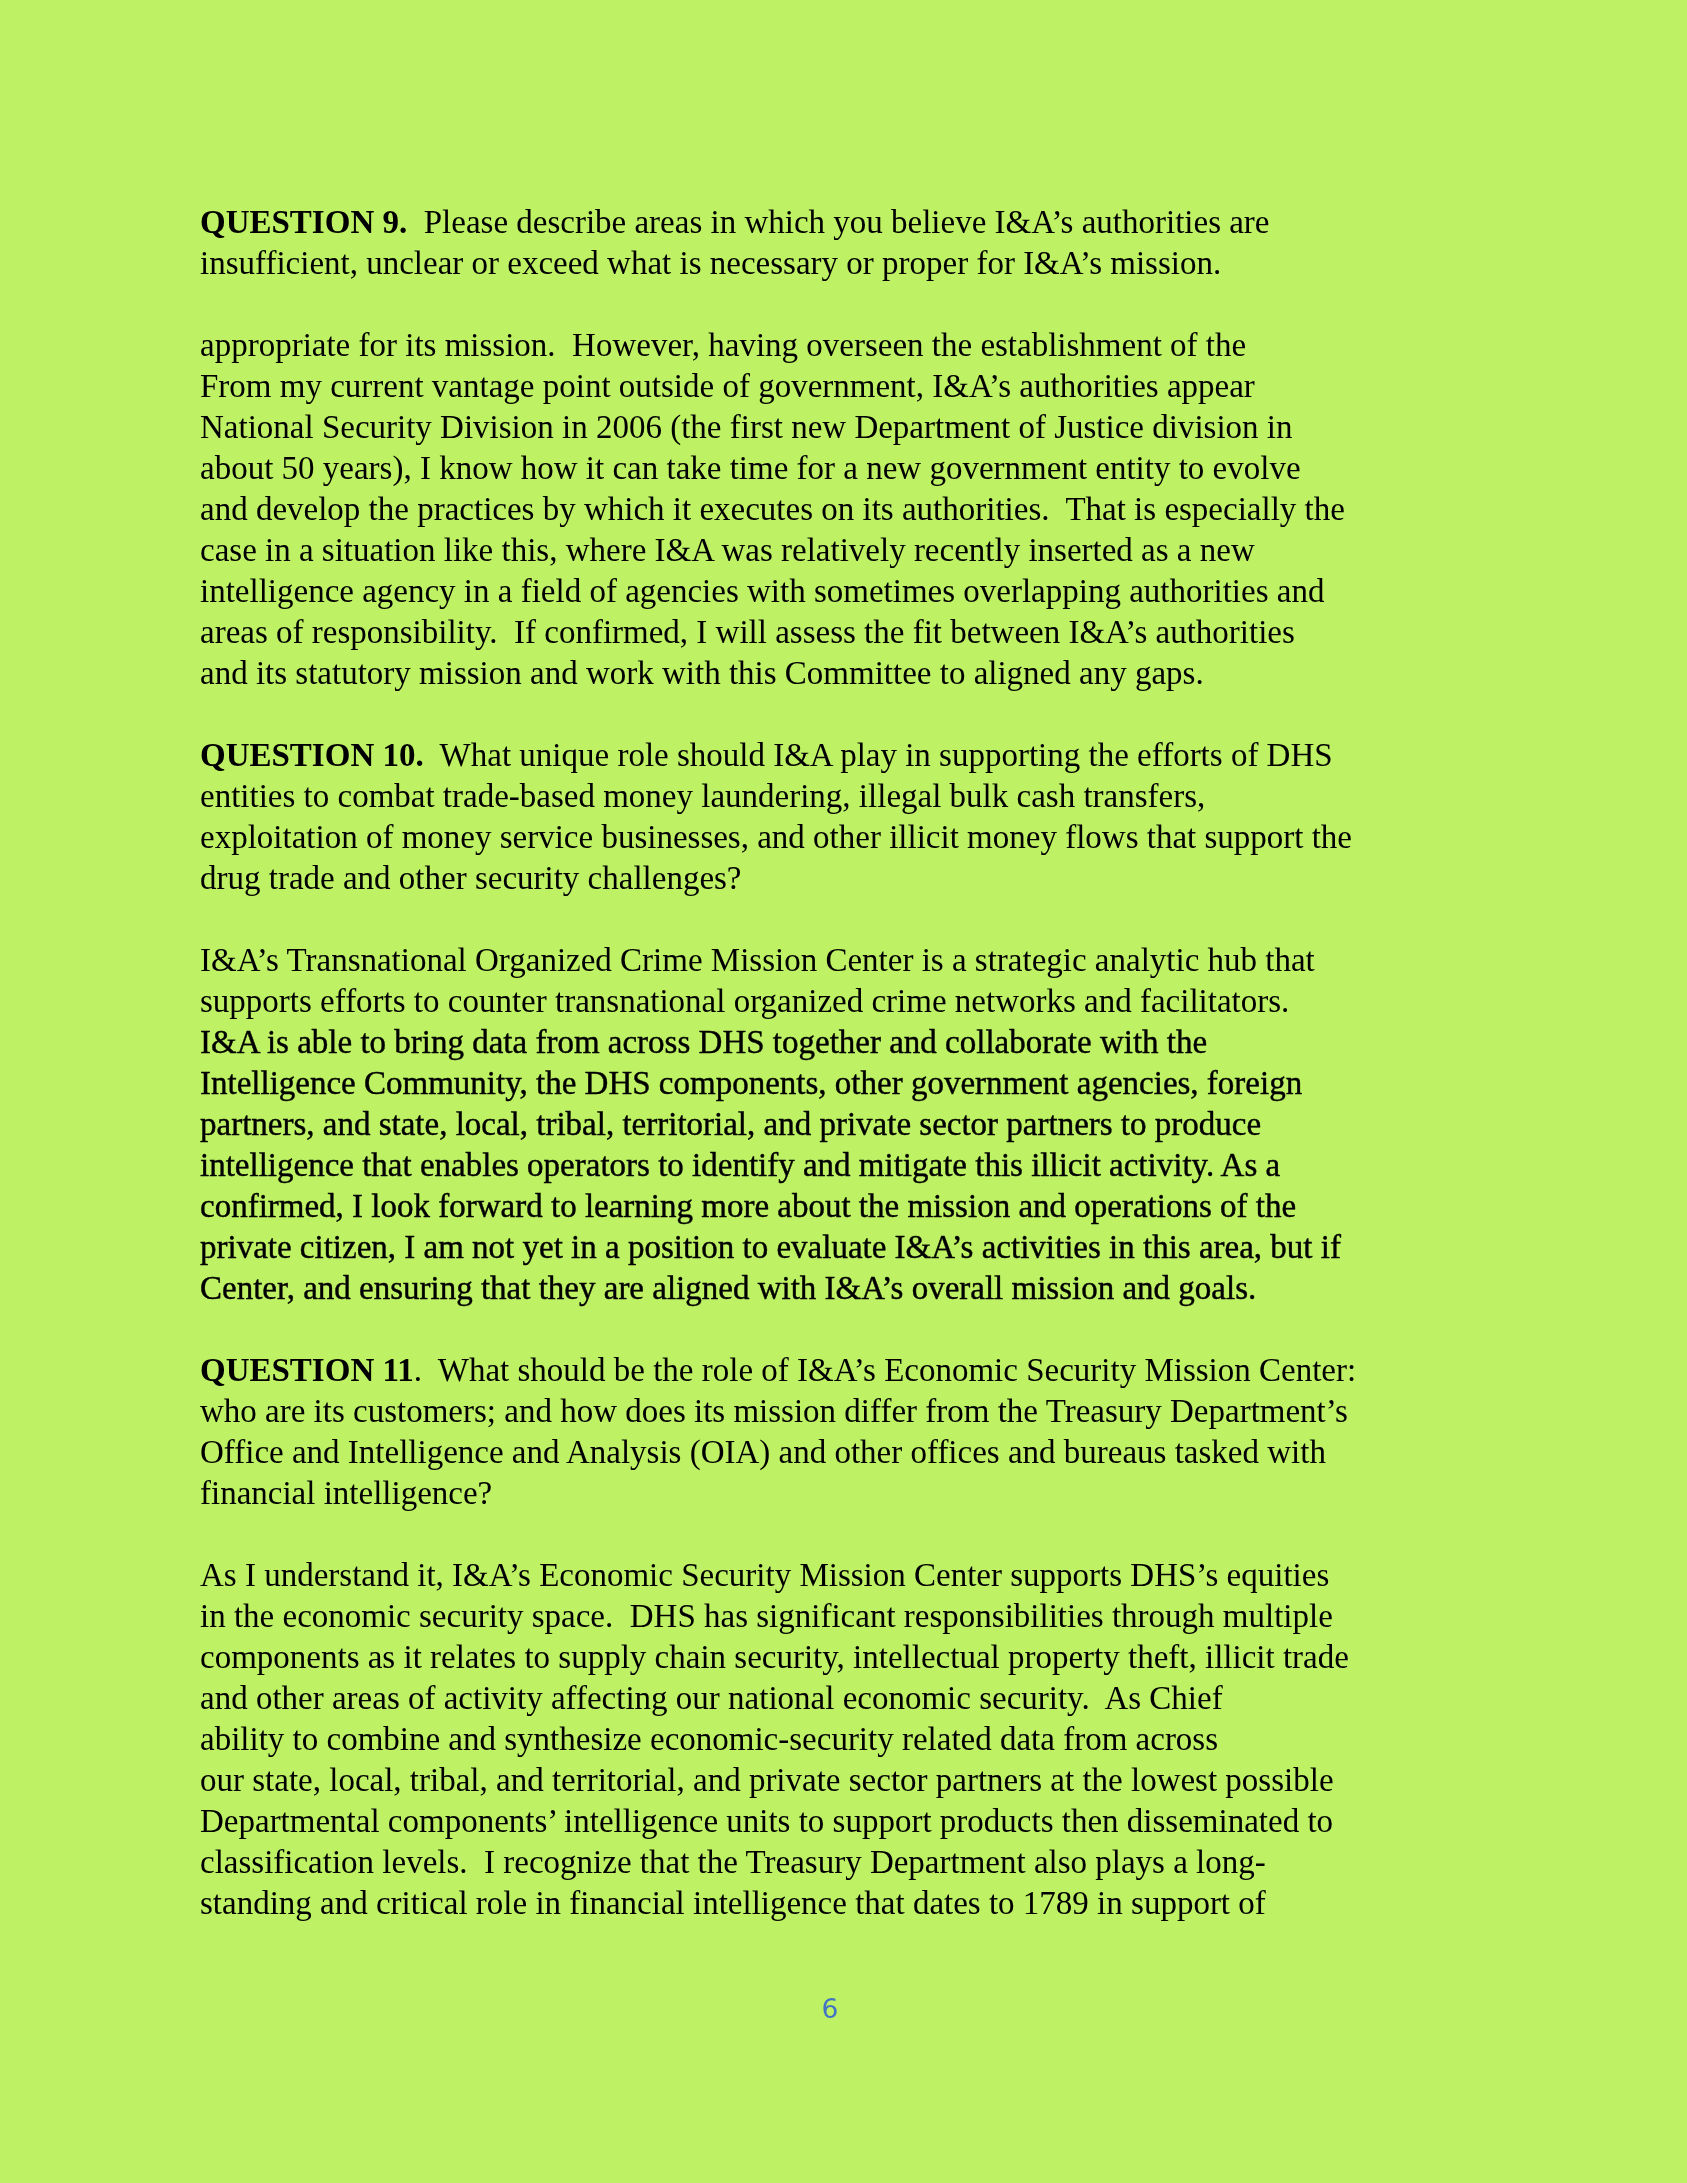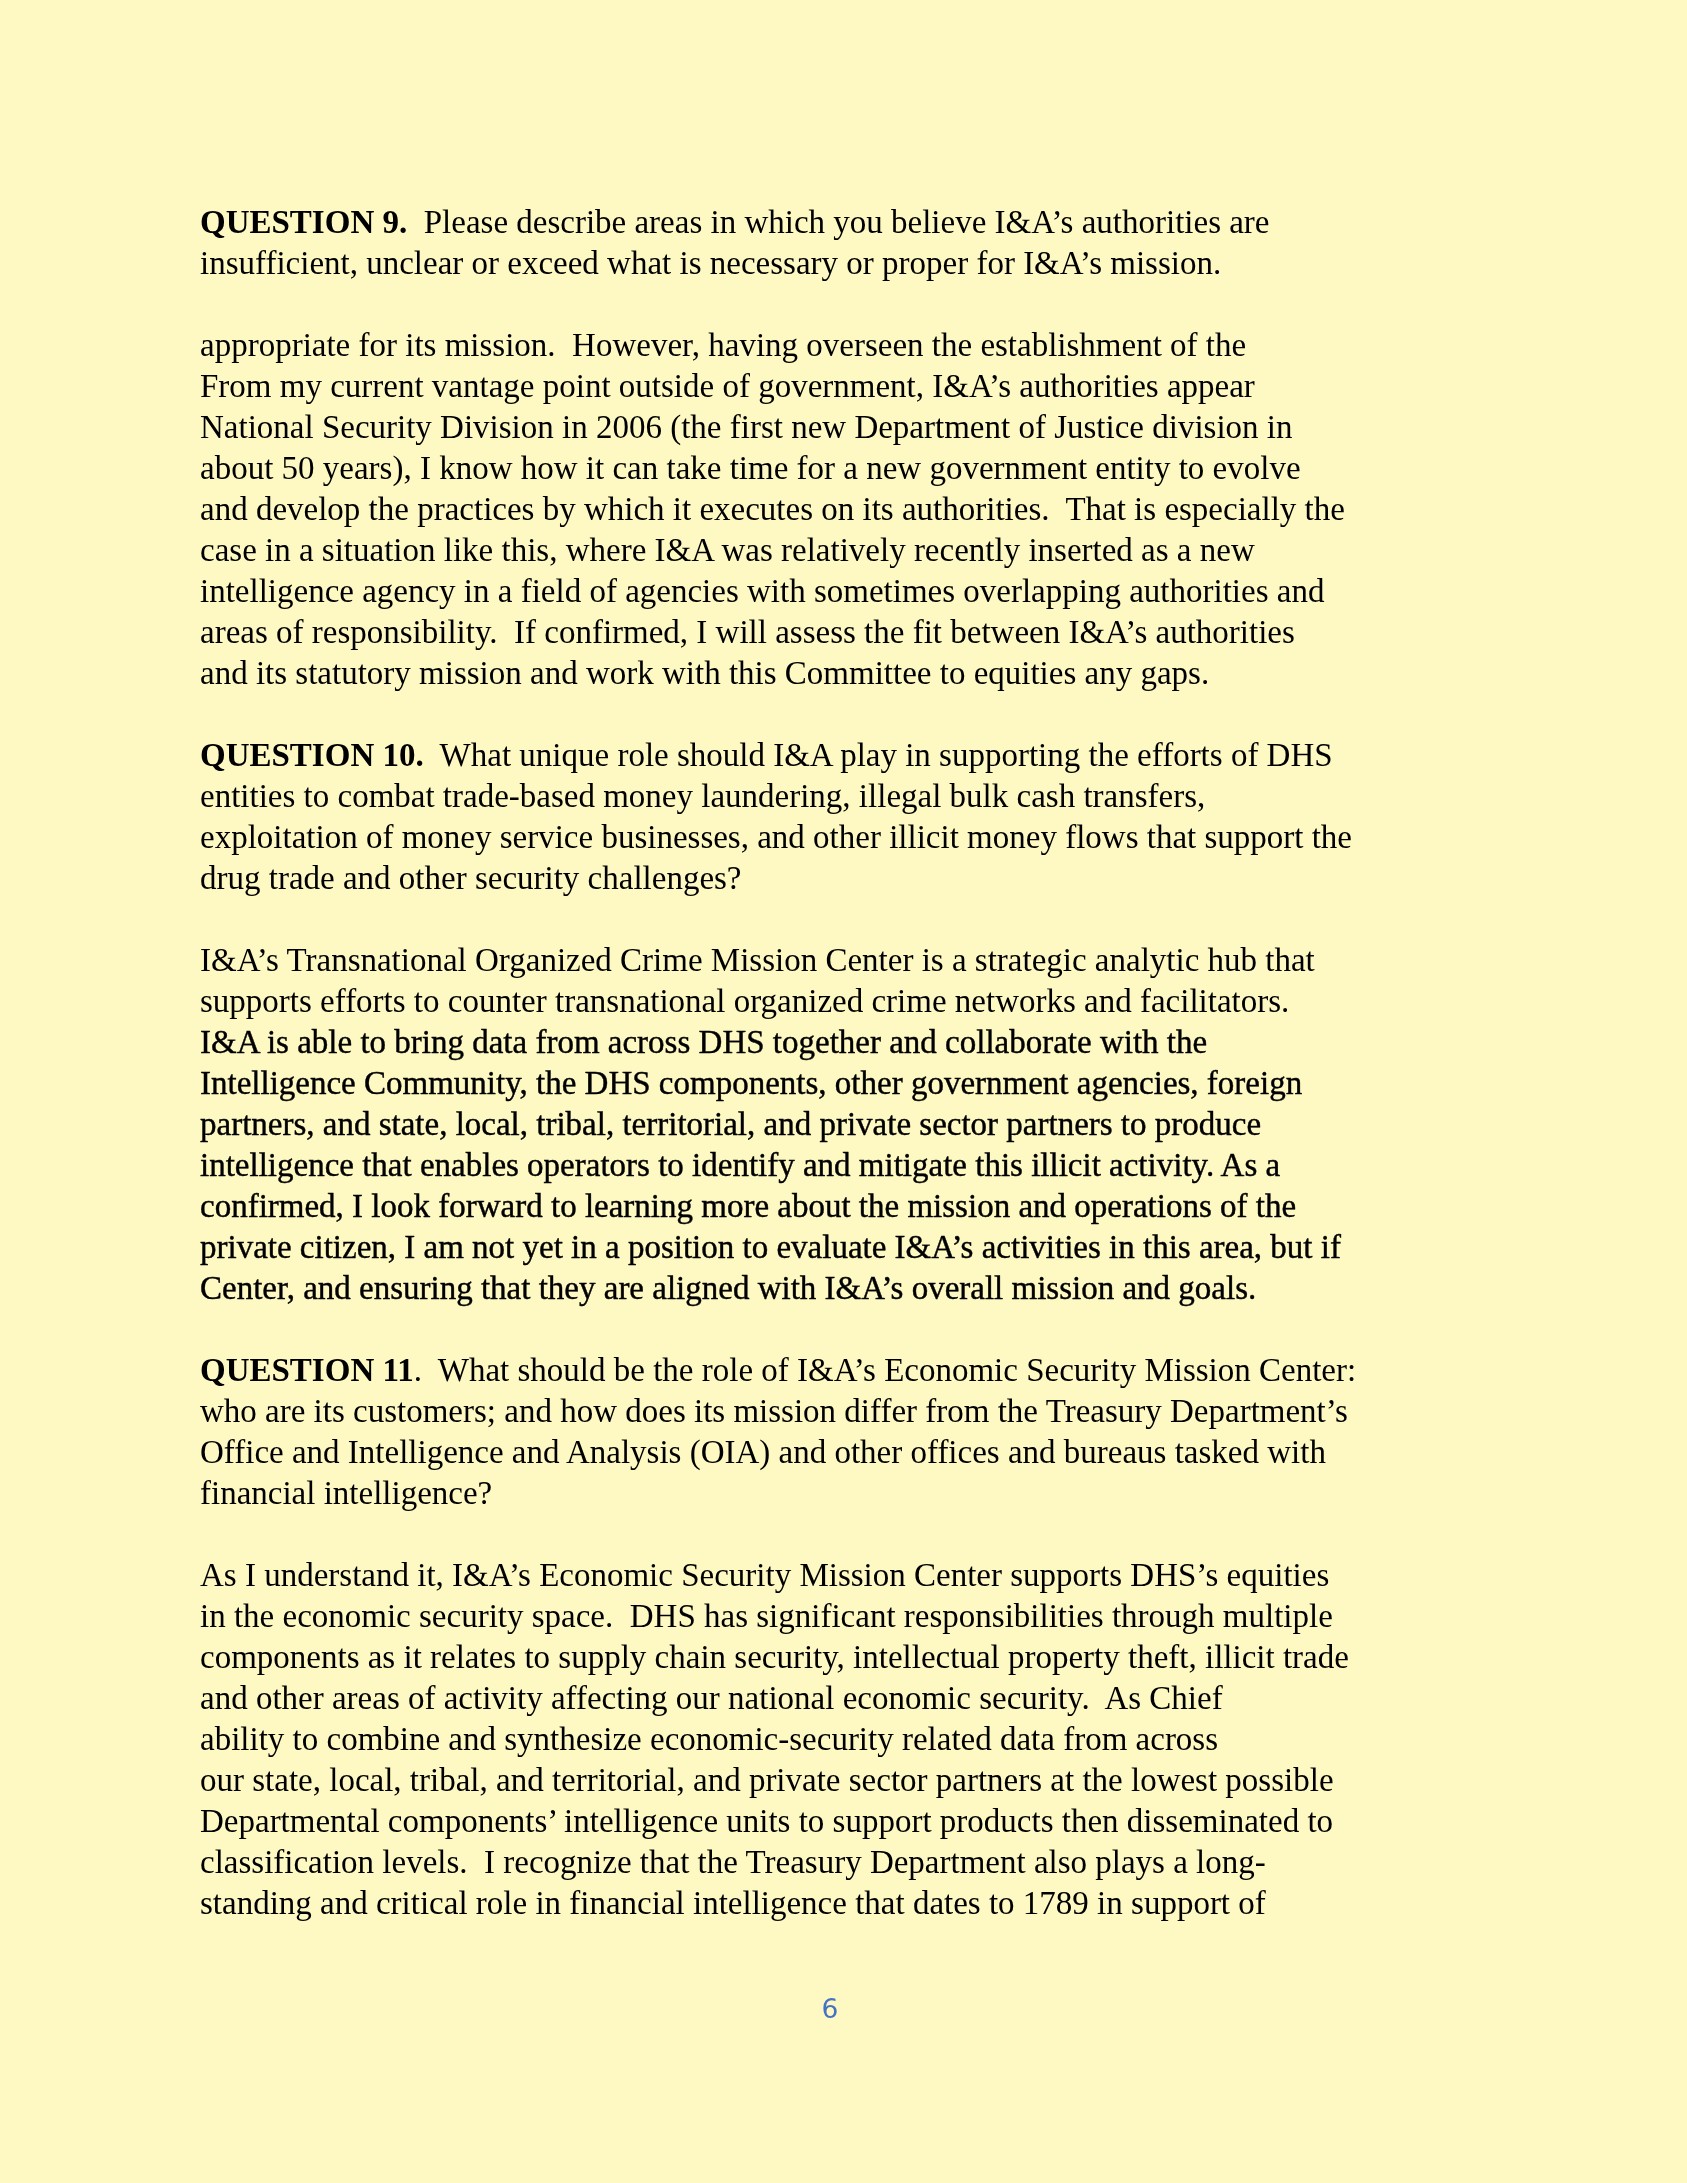--- a/index.html
+++ b/index.html
@@ -12,21 +12,21 @@
     height: 2183px;
     position: relative;
     overflow: hidden;
   }
   .page {
     position: absolute;
     left: 0;
     top: 0;
     width: 1687px;
     height: 2183px;
-    background: #fef9c3;
+    background: #bef264;
   }
   .content {
     position: absolute;
     left: 200px;
     top: 202px;
     width: 1297px;
     font-family: "Liberation Serif", "DejaVu Serif", serif;
     font-size: 33px;
     line-height: 41px;
     color: #000000;
@@ -69,21 +69,21 @@
     </div>
     <div class="block">
       <span class="line" style="white-space:pre">appropriate for its mission.  However, having overseen the establishment of the</span>
       <span class="line">From my current vantage point outside of government, I&amp;A’s authorities appear</span>
       <span class="line">National Security Division in 2006 (the first new Department of Justice division in</span>
       <span class="line">about 50 years), I know how it can take time for a new government entity to evolve</span>
       <span class="line" style="white-space:pre">and develop the practices by which it executes on its authorities.  That is especially the</span>
       <span class="line">case in a situation like this, where I&amp;A was relatively recently inserted as a new</span>
       <span class="line">intelligence agency in a field of agencies with sometimes overlapping authorities and</span>
       <span class="line" style="white-space:pre">areas of responsibility.  If confirmed, I will assess the fit between I&amp;A’s authorities</span>
-      <span class="line">and its statutory mission and work with this Committee to equities any gaps.</span>
+      <span class="line">and its statutory mission and work with this Committee to aligned any gaps.</span>
     </div>
 
     <div class="block">
       <span class="line"><span class="q-label">QUESTION 10.</span><span style="white-space:pre">  What unique role should I&amp;A play in supporting the efforts of DHS</span></span>
       <span class="line">entities to combat trade-based money laundering, illegal bulk cash transfers,</span>
       <span class="line">exploitation of money service businesses, and other illicit money flows that support the</span>
       <span class="line">drug trade and other security challenges?</span>
     </div>
     <div class="block">
       <span class="line">I&amp;A’s Transnational Organized Crime Mission Center is a strategic analytic hub that</span>

